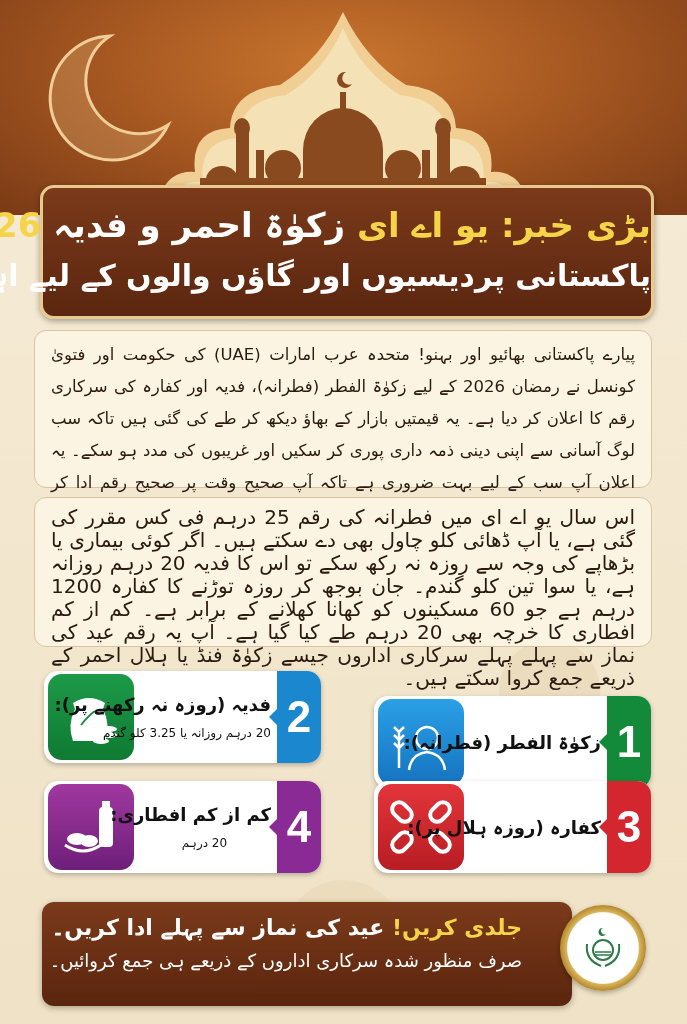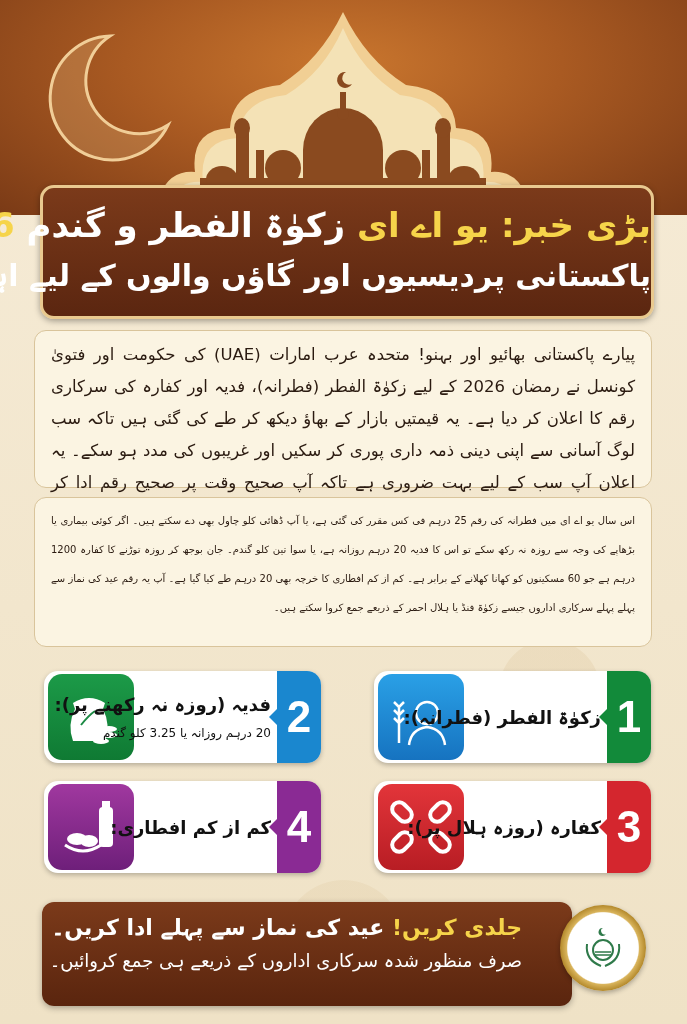--- a/index.html
+++ b/index.html
@@ -33,21 +33,21 @@
   .title-line1 .hl { color:#f6d44a; }
   .title-line2 { position:absolute; top:66px; left:0; right:0; font-size:30px; font-weight:bold; line-height:44px; white-space:nowrap; }
   .para-box {
     position:absolute; left:34px; width:618px;
     background:#fbf4e2; border:1.5px solid #d9c49b; border-radius:12px;
     direction:rtl; text-align:justify; color:#2a1a10;
     padding:8px 16px; box-sizing:border-box;
     font-size:16.5px; line-height:32px;
   }
   .para1 { top:330px; height:158px; }
-  .para2 { top:497px; height:150px; font-size:10px; line-height:29px; }
+  .para2 { top:497px; height:150px; font-size:20px; line-height:23px; }
   .tile {
     position:absolute; width:277px; height:92px;
     background:#fff; border-radius:14px;
     box-shadow:0 2px 5px rgba(0,0,0,0.25);
   }
   .tile .icon-box {
     position:absolute; left:4px; top:3px; width:86px; height:86px; border-radius:14px;
     display:flex; align-items:center; justify-content:center;
   }
   .tile .num {
@@ -118,31 +118,31 @@
       <rect x="422" y="150" width="8" height="40"></rect>
     </g>
     <path d="M346 72 A8 8 0 1 0 352 84 A6 6 0 1 1 346 72 Z" fill="#8a4a1f"></path>
   </svg>
 </div>
 
 <div class="title-banner">
   <div class="title-line1">
     <span class="hl">بڑی خبر:</span>
     <span class="hl">یو اے ای</span>
-    <span>زکوٰۃ الفطر و گندم</span>
+    <span>زکوٰۃ احمر و فدیہ</span>
     <span class="hl">2026</span>
     
   </div>
   <div class="title-line2">پاکستانی پردیسیوں اور گاؤں والوں کے لیے اہم معلومات۔</div>
 </div>
 
 <div class="para-box para1">پیارے پاکستانی بھائیو اور بہنو! متحدہ عرب امارات (UAE) کی حکومت اور فتویٰ کونسل نے رمضان 2026 کے لیے زکوٰۃ الفطر (فطرانہ)، فدیہ اور کفارہ کی سرکاری رقم کا اعلان کر دیا ہے۔ یہ قیمتیں بازار کے بھاؤ دیکھ کر طے کی گئی ہیں تاکہ سب لوگ آسانی سے اپنی دینی ذمہ داری پوری کر سکیں اور غریبوں کی مدد ہو سکے۔ یہ اعلان آپ سب کے لیے بہت ضروری ہے تاکہ آپ صحیح وقت پر صحیح رقم ادا کر سکیں۔</div>
 <div class="para-box para2">اس سال یو اے ای میں فطرانہ کی رقم 25 درہم فی کس مقرر کی گئی ہے، یا آپ ڈھائی کلو چاول بھی دے سکتے ہیں۔ اگر کوئی بیماری یا بڑھاپے کی وجہ سے روزہ نہ رکھ سکے تو اس کا فدیہ 20 درہم روزانہ ہے، یا سوا تین کلو گندم۔ جان بوجھ کر روزہ توڑنے کا کفارہ 1200 درہم ہے جو 60 مسکینوں کو کھانا کھلانے کے برابر ہے۔ کم از کم افطاری کا خرچہ بھی 20 درہم طے کیا گیا ہے۔ آپ یہ رقم عید کی نماز سے پہلے پہلے سرکاری اداروں جیسے زکوٰۃ فنڈ یا ہلال احمر کے ذریعے جمع کروا سکتے ہیں۔</div>
 
-<div class="tile" style="left:374px; top:671px;">
+<div class="tile" style="left:374px; top:696px;">
   <div class="icon-box" style="background:linear-gradient(#2aa0e6,#1673c0);">
     <svg width="64" height="64" viewBox="0 0 64 64">
       <path d="M10 58 V22 M10 22 l-5 -5 M10 22 l5 -5 M10 30 l-5 -5 M10 30 l5 -5 M10 38 l-5 -5 M10 38 l5 -5" stroke="#fff" stroke-width="2.5" fill="none"></path>
       <circle cx="38" cy="28" r="11" fill="none" stroke="#fff" stroke-width="2.5"></circle>
       <path d="M20 60 Q22 44 38 42 Q54 44 56 60" fill="none" stroke="#fff" stroke-width="2.5"></path>
     </svg>
   </div>
   <div class="text">
     <div class="t1">زکوٰۃ الفطر (فطرانہ):</div>
   </div>
@@ -188,20 +188,21 @@
     <svg width="64" height="64" viewBox="0 0 64 64">
       <rect x="40" y="12" width="14" height="40" rx="4" fill="#fff"></rect>
       <rect x="43" y="6" width="8" height="7" fill="#fff"></rect>
       <ellipse cx="18" cy="44" rx="10" ry="6" fill="#fff"></ellipse>
       <ellipse cx="30" cy="46" rx="9" ry="6" fill="#fff"></ellipse>
       <path d="M6 50 Q24 62 42 50" stroke="#fff" stroke-width="3" fill="none"></path>
     </svg>
   </div>
   <div class="text">
     <div class="t1">کم از کم افطاری:</div>
+    <div class="t2">20 درہم</div>
   </div>
   <div class="num" style="background:#8a2a94; --c:#8a2a94;">4</div>
 </div>
 
 <div class="footer-banner">
   <div class="footer-l1">
     <span class="hl">جلدی کریں!</span>
     <span>عید کی نماز سے پہلے ادا کریں۔</span>
   </div>
   <div class="footer-l2">صرف منظور شدہ سرکاری اداروں کے ذریعے ہی جمع کروائیں۔</div>

